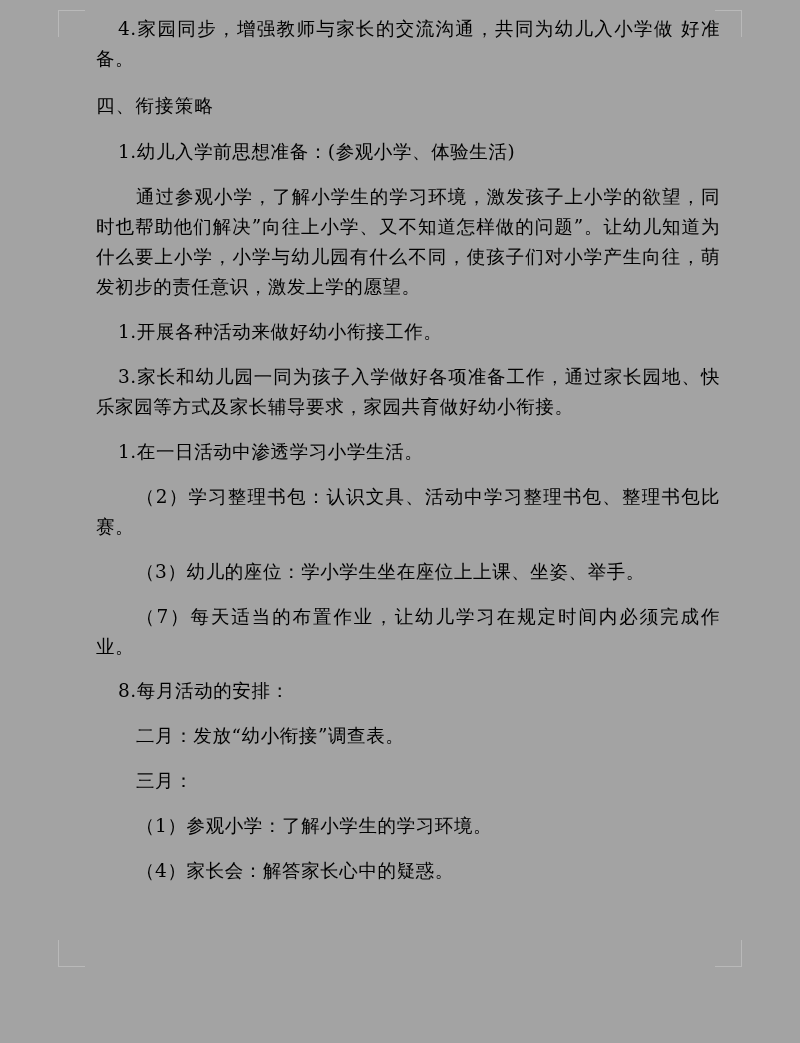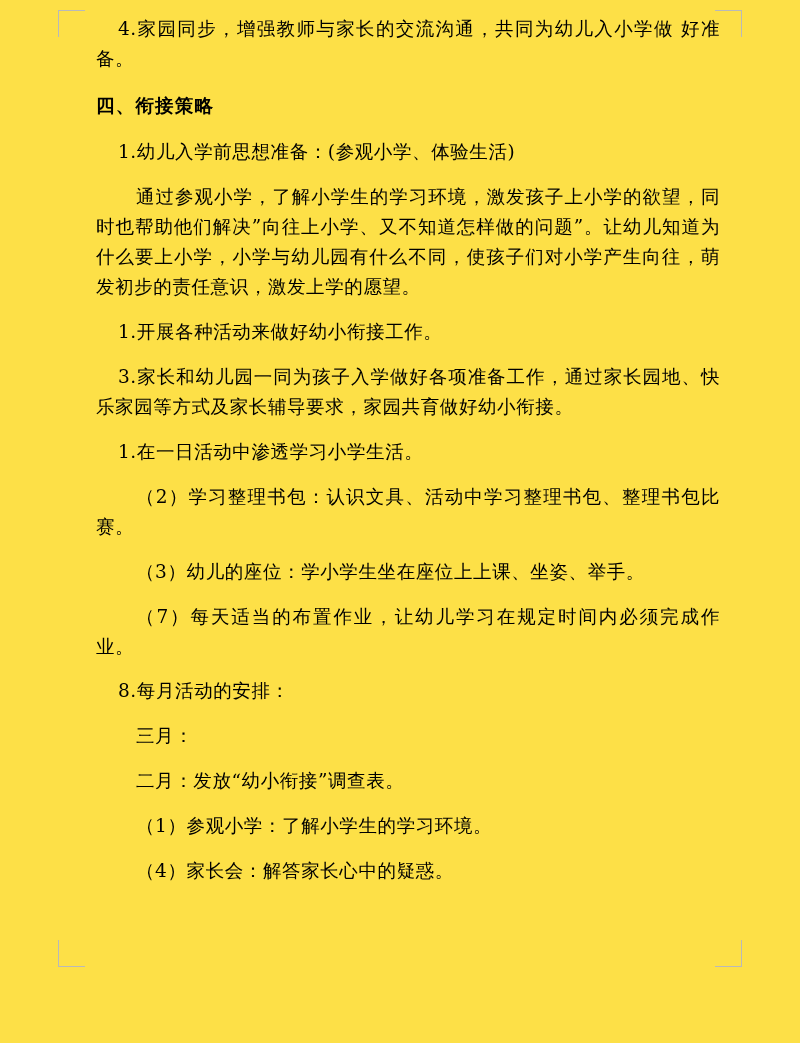--- a/index.html
+++ b/index.html
@@ -15,21 +15,21 @@
     color: #000000;
     overflow: hidden;
   }
 
   .page {
     position: absolute;
     left: 0;
     top: 0;
     width: 800px;
     height: 1043px;
-    background: #fde047;
+    background: #a3a3a3;
   }
 
   
   .crop {
     position: absolute;
     width: 26px;
     height: 26px;
     border-color: #b9b9b9;
     border-style: solid;
     border-width: 0;
@@ -49,21 +49,21 @@
   p {
     margin: 0 0 15px 0;
     font-size: 18.5px;
     line-height: 1.62;
     letter-spacing: 0.6px;
     text-align: justify;
     text-justify: inter-ideograph;
   }
 
   p.heading {
-    font-weight: bold;
+    font-weight: normal;
     margin: 17px 0 16px 0;
     letter-spacing: 1.2px;
   }
 
   p.indent1 { text-indent: 22px; }
   p.indent2 { text-indent: 40px; }
   p.hang    { text-indent: 0; }
 </style>
 </head>
 <body>
@@ -94,22 +94,22 @@
 
 
     <p class="indent2">（2）学习整理书包：认识文具、活动中学习整理书包、整理书包比赛。</p>
 
     <p class="indent2">（3）幼儿的座位：学小学生坐在座位上上课、坐姿、举手。</p>
 
     <p class="indent2">（7）每天适当的布置作业，让幼儿学习在规定时间内必须完成作业。</p>
 
     <p class="indent1">8.每月活动的安排：</p>
 
+    <p class="indent2">二月：发放“幼小衔接”调查表。</p>
+
     <p class="indent2">三月：</p>
-
-    <p class="indent2">二月：发放“幼小衔接”调查表。</p>
 
     <p class="indent2">（1）参观小学：了解小学生的学习环境。</p>
 
     <p class="indent2">（4）家长会：解答家长心中的疑惑。</p>
 
   </div>
 </div>
 
 </body></html>

